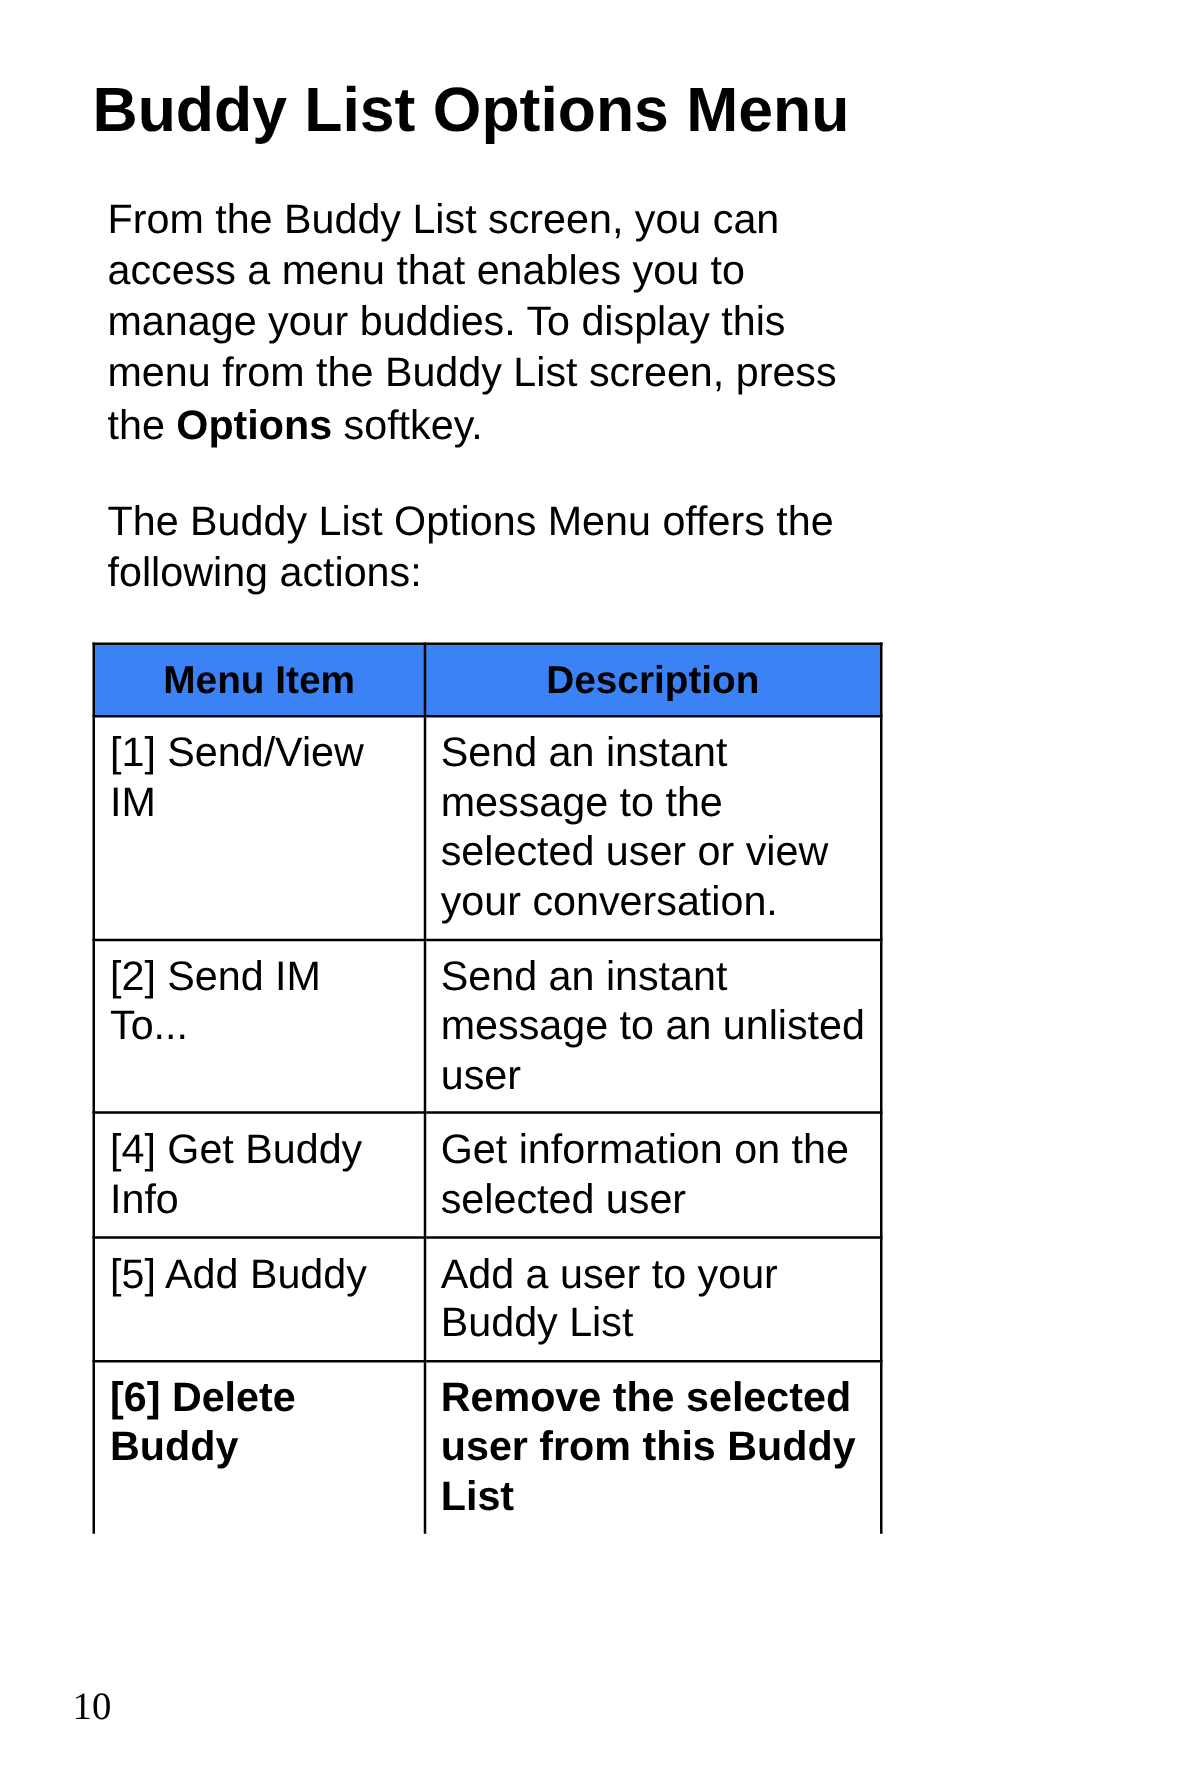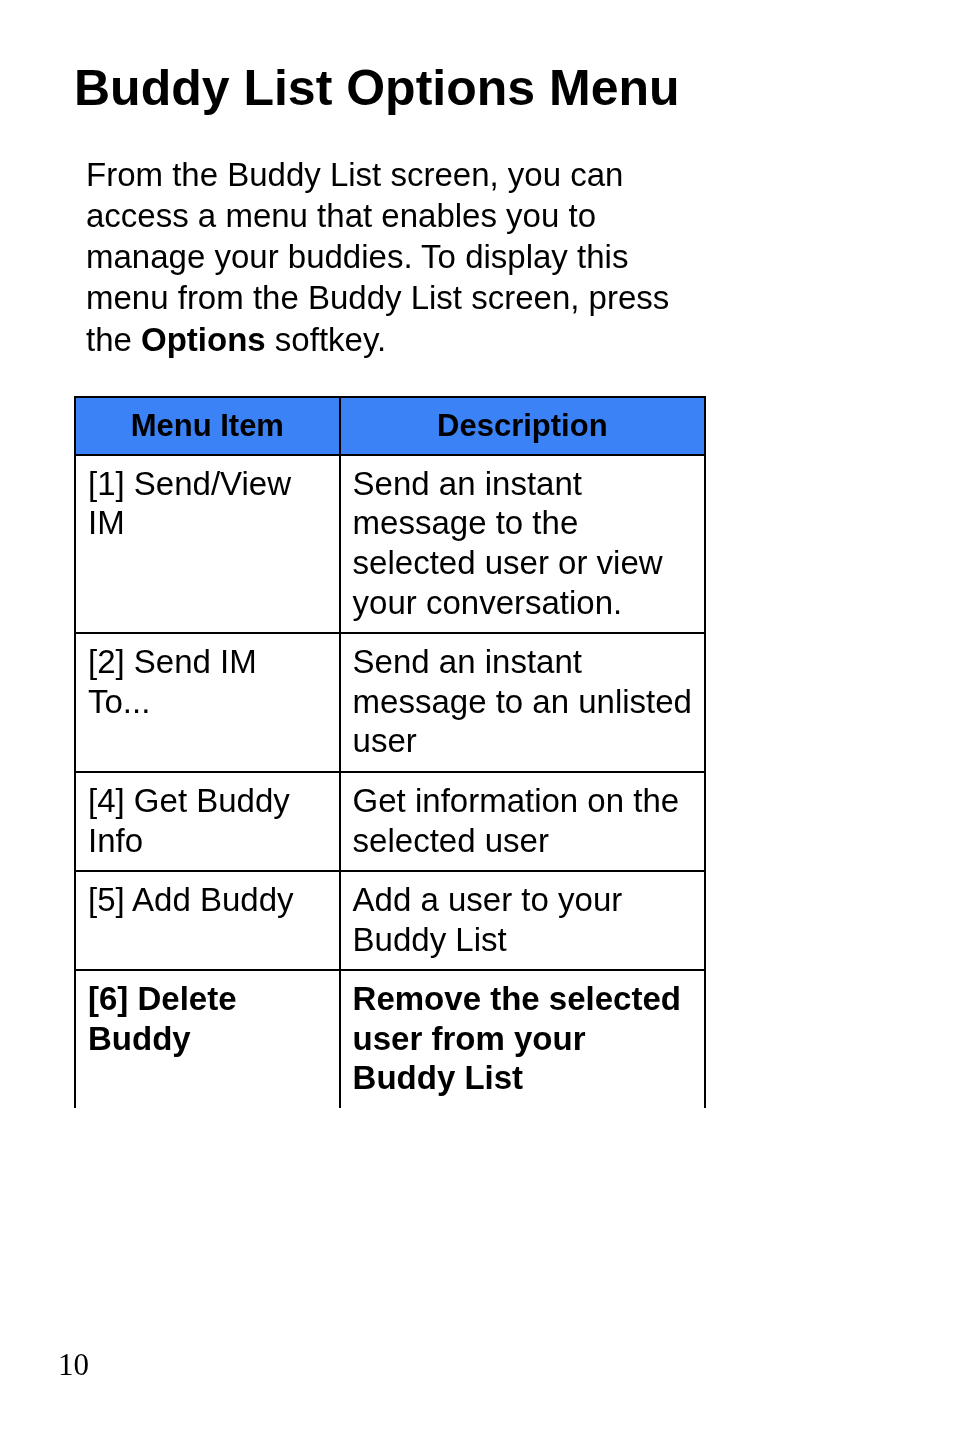--- a/index.html
+++ b/index.html
@@ -71,20 +71,21 @@
 <body>
 
 <div class="page">
 
   <h1 class="title">Buddy List Options Menu</h1>
 
   <p class="body">
     <span>From the Buddy List screen, you can access a menu that enables you to manage your buddies. To display this menu from the Buddy List screen, press the </span><span class="bold">Options</span><span> softkey.</span>
   </p>
 
+  <p class="body">The Buddy List Options Menu offers the following actions:</p>
 
   <table class="options">
     <colgroup>
       <col class="col-item">
       <col class="col-desc">
     </colgroup>
     <thead>
       <tr>
         <th>Menu Item</th>
         <th>Description</th>
@@ -102,20 +103,20 @@
       <tr>
         <td>[4] Get Buddy Info</td>
         <td>Get information on the selected user</td>
       </tr>
       <tr>
         <td>[5] Add Buddy</td>
         <td>Add a user to your Buddy List</td>
       </tr>
       <tr>
         <td>[6] Delete Buddy</td>
-        <td>Remove the selected user from your Buddy List</td>
+        <td>Remove the selected user from this Buddy List</td>
       </tr>
     </tbody>
   </table>
 
   <div class="page-number">10</div>
 
 </div>
 
 </body></html>

